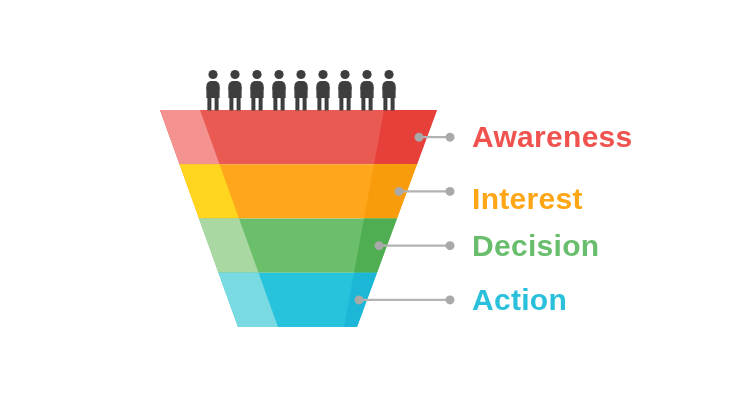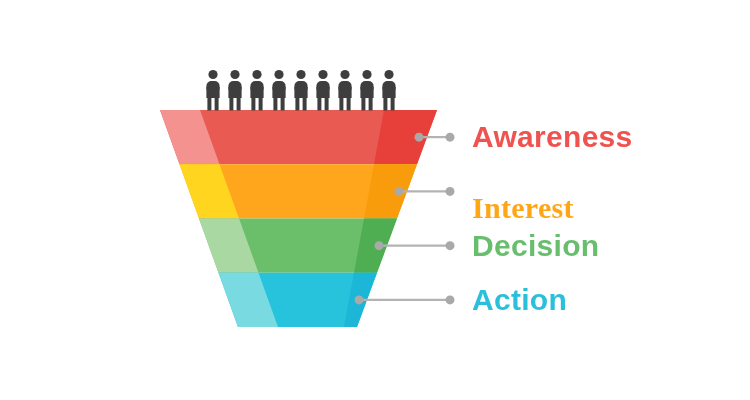--- a/index.html
+++ b/index.html
@@ -139,16 +139,16 @@
         <circle cx="359" cy="245.625" r="4.5" fill="#A9A9A9"></circle>
         <circle cx="430" cy="245.625" r="4.5" fill="#A9A9A9"></circle>
       </g>
       <g>
         <line x1="339" y1="299.875" x2="430" y2="299.875" stroke="#B3B3B3" stroke-width="2.2"></line>
         <circle cx="339" cy="299.875" r="4.5" fill="#A9A9A9"></circle>
         <circle cx="430" cy="299.875" r="4.5" fill="#A9A9A9"></circle>
       </g>
     </svg>
   <div class="stage-label" id="label-0" style="top: 117.125px; color: rgb(240, 83, 79);">Awareness</div>
-  <div class="stage-label" id="label-1" style="top: 188px; color: rgb(255, 166, 23); font-family: Liberation Serif, serif;">Interest</div>
+  <div class="stage-label" id="label-1" style="top: 179px; color: rgb(255, 166, 23);">Interest</div>
   <div class="stage-label" id="label-3" style="top: 279.875px; color: rgb(42, 192, 220);">Action</div>
   <div class="stage-label" id="label-2" style="top: 225.625px; color: rgb(105, 190, 110);">Decision</div>
 </div>
 
 </body></html>

